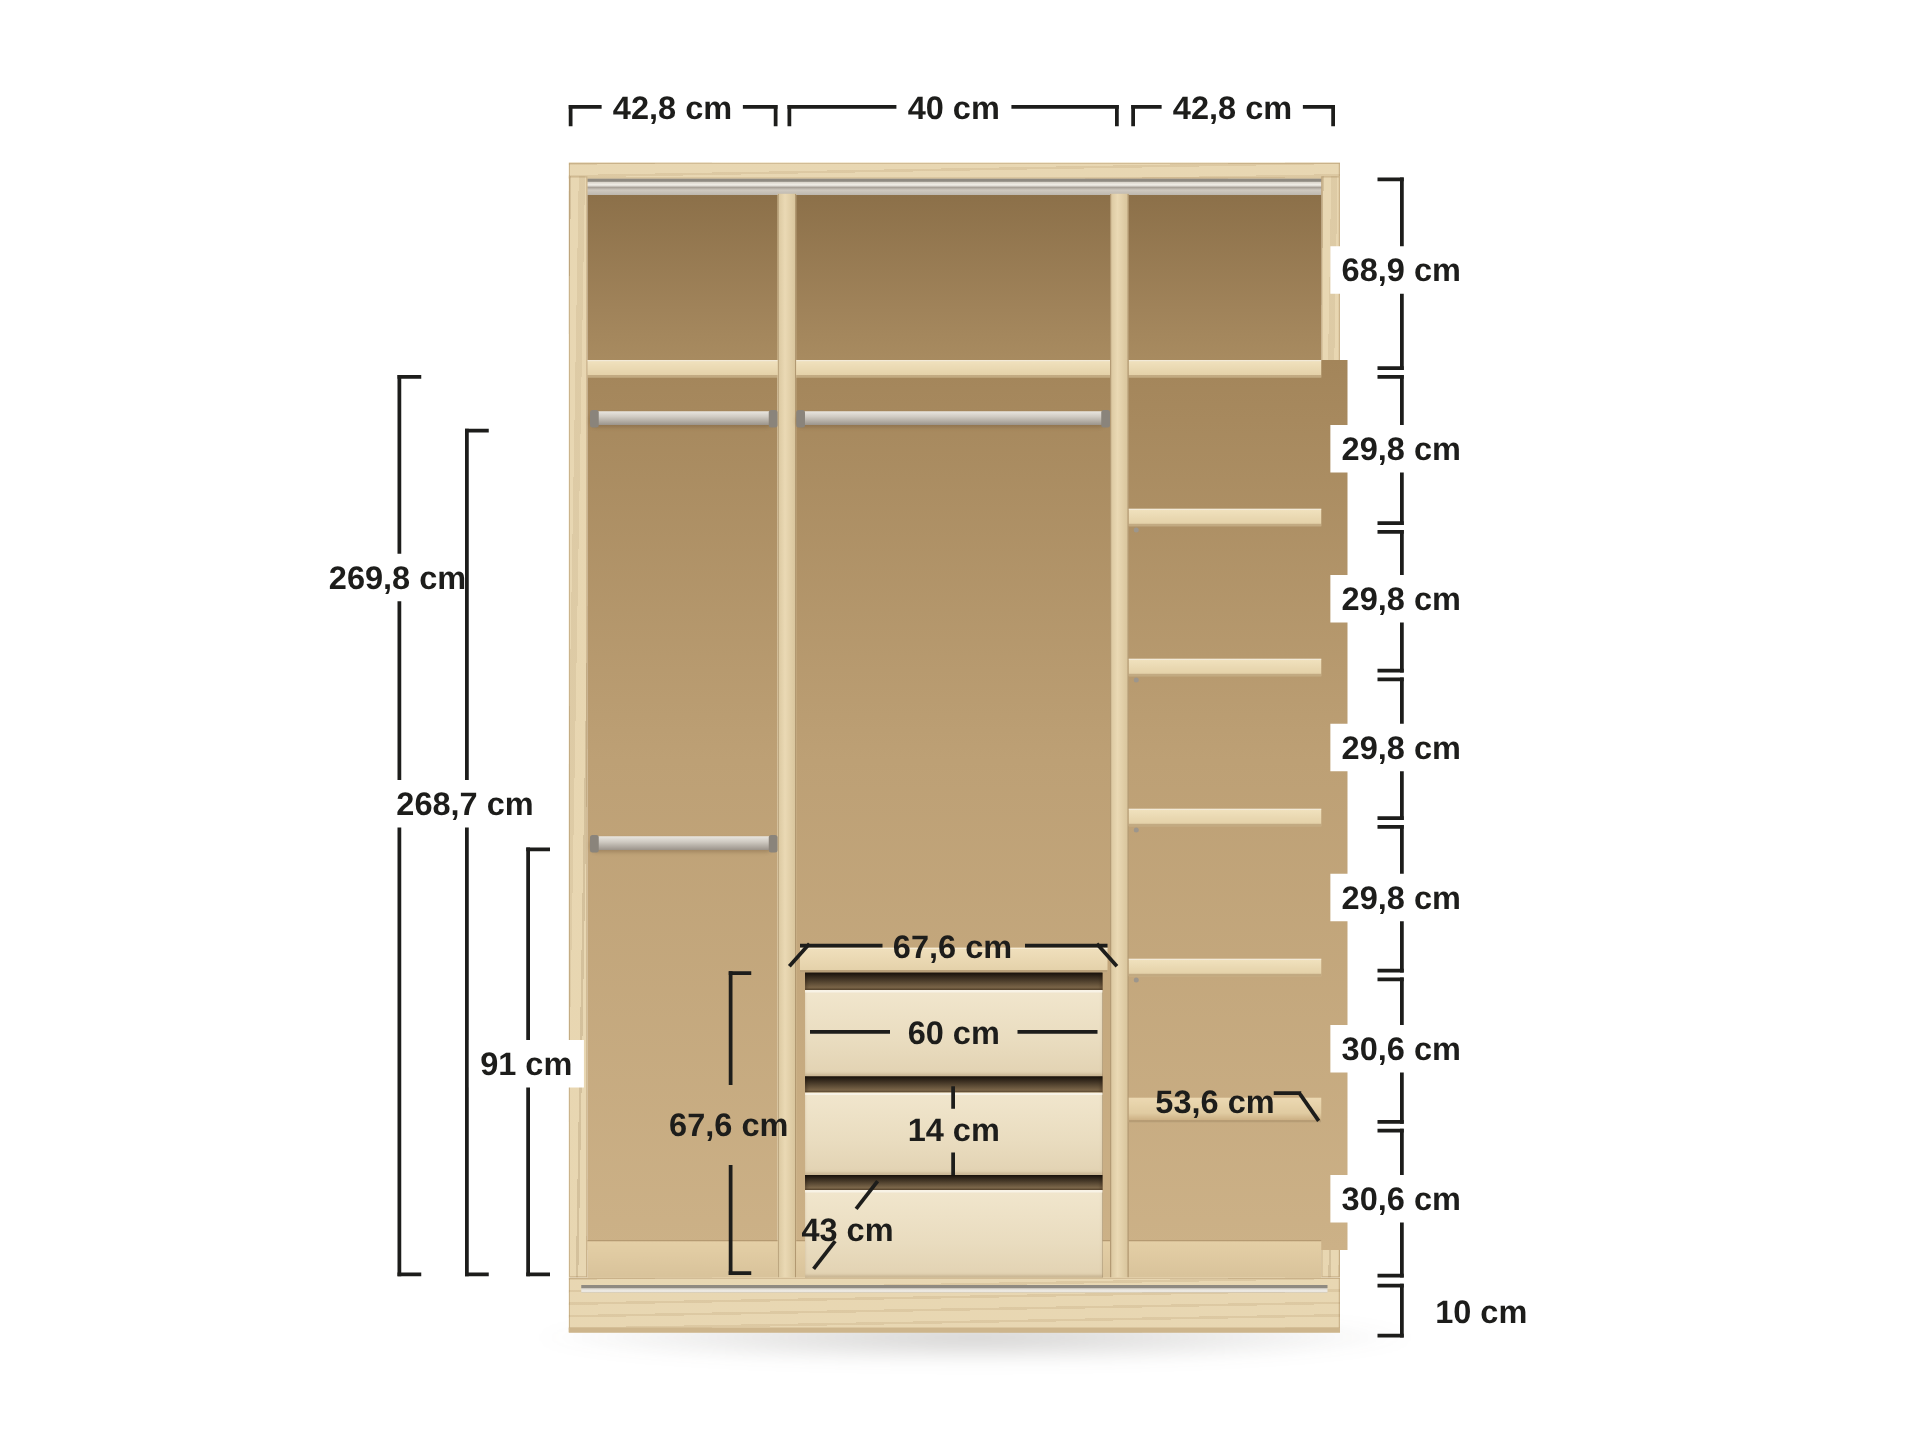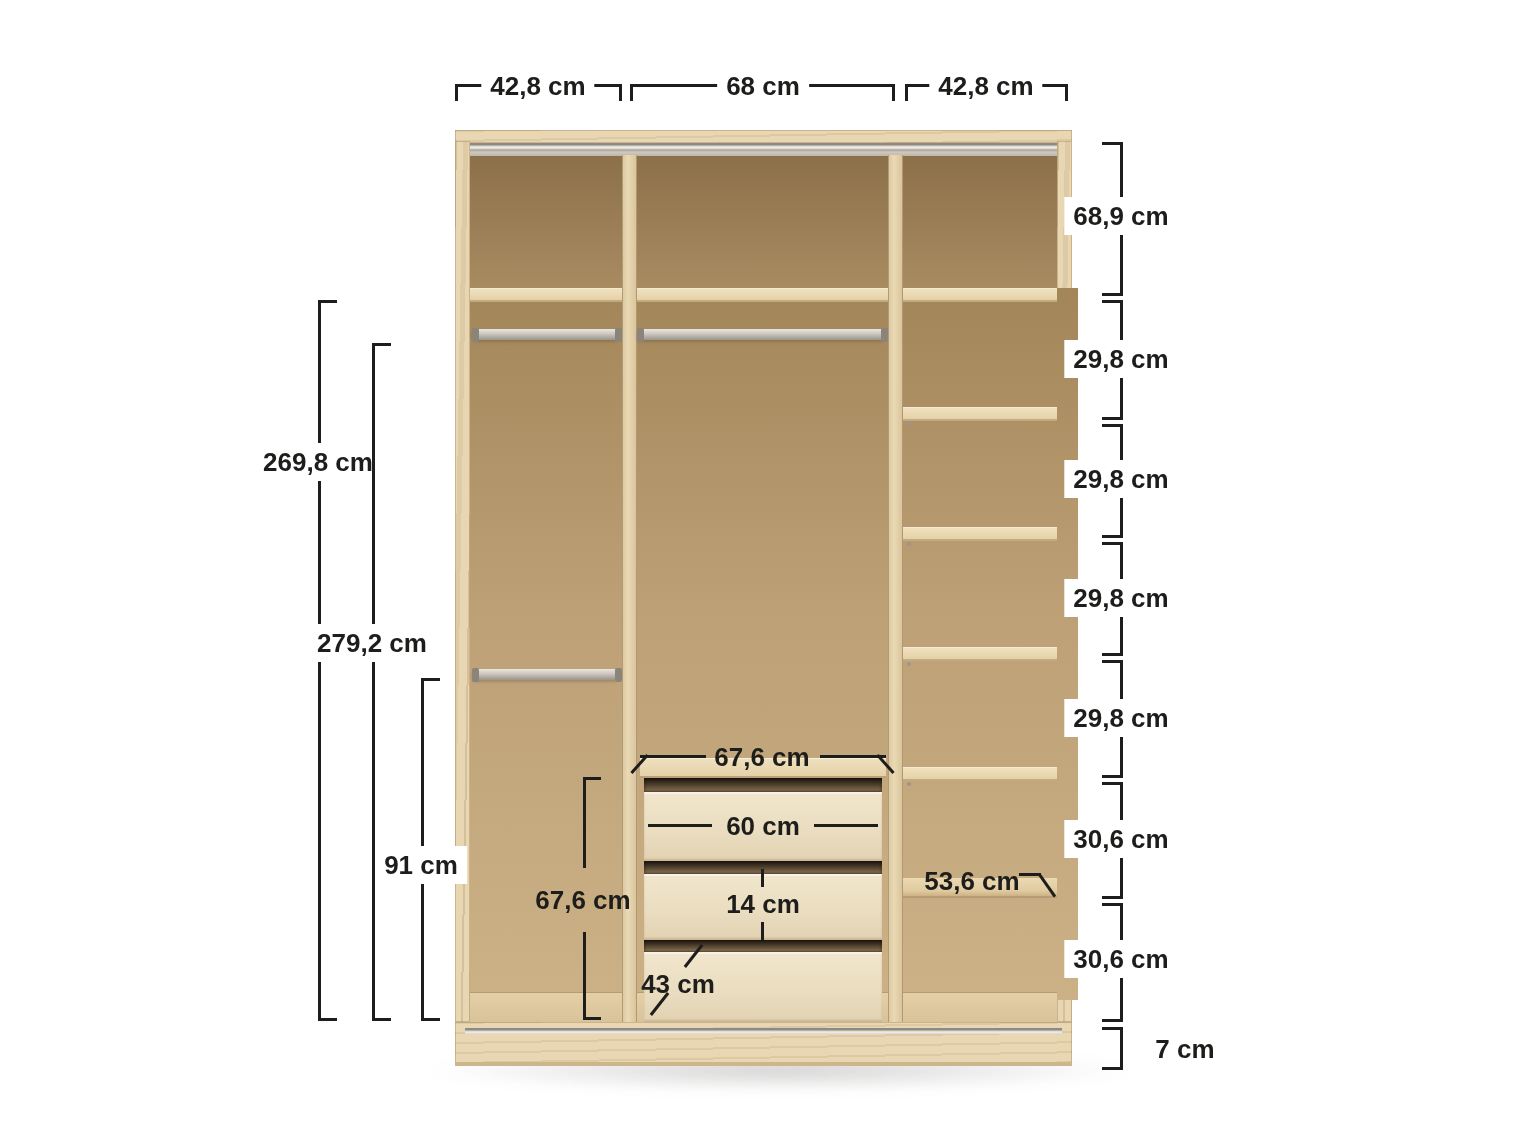--- a/index.html
+++ b/index.html
@@ -106,21 +106,21 @@
   </div>
 
   <div class="abs dl" style="left:455px;top:84px;width:3px;height:17px;"></div>
   <div class="abs dl" style="left:455px;top:84px;width:167px;height:3px;"></div>
   <div class="abs dl" style="left:619px;top:84px;width:3px;height:17px;"></div>
   <div class="dim-label bgw" style="left:538px;top:86px;">42,8 cm</div>
 
   <div class="abs dl" style="left:630px;top:84px;width:3px;height:17px;"></div>
   <div class="abs dl" style="left:630px;top:84px;width:265px;height:3px;"></div>
   <div class="abs dl" style="left:892px;top:84px;width:3px;height:17px;"></div>
-  <div class="dim-label bgw" style="left:763px;top:86px;">68 cm</div>
+  <div class="dim-label bgw" style="left:763px;top:86px;">40 cm</div>
 
   <div class="abs dl" style="left:905px;top:84px;width:3px;height:17px;"></div>
   <div class="abs dl" style="left:905px;top:84px;width:163px;height:3px;"></div>
   <div class="abs dl" style="left:1065px;top:84px;width:3px;height:17px;"></div>
   <div class="dim-label bgw" style="left:986px;top:86px;">42,8 cm</div>
 
   <div class="abs dl" style="left:1102px;top:142px;width:21px;height:3px;"></div>
   <div class="abs dl" style="left:1120px;top:142px;width:3px;height:154px;"></div>
   <div class="abs dl" style="left:1102px;top:293px;width:21px;height:3px;"></div>
   <div class="dim-label bgw" style="left:1121px;top:216px;">68,9 cm</div>
@@ -151,36 +151,36 @@
   <div class="dim-label bgw" style="left:1121px;top:839px;">30,6 cm</div>
 
   <div class="abs dl" style="left:1102px;top:903px;width:21px;height:3px;"></div>
   <div class="abs dl" style="left:1120px;top:903px;width:3px;height:119px;"></div>
   <div class="abs dl" style="left:1102px;top:1019px;width:21px;height:3px;"></div>
   <div class="dim-label bgw" style="left:1121px;top:959px;">30,6 cm</div>
 
   <div class="abs dl" style="left:1102px;top:1027px;width:21px;height:3px;"></div>
   <div class="abs dl" style="left:1120px;top:1027px;width:3px;height:43px;"></div>
   <div class="abs dl" style="left:1102px;top:1067px;width:21px;height:3px;"></div>
-  <div class="dim-label" style="left:1185px;top:1049px;">7 cm</div>
+  <div class="dim-label" style="left:1185px;top:1049px;">10 cm</div>
 
   <div class="abs dl" style="left:318px;top:300px;width:19px;height:3px;"></div>
   <div class="abs dl" style="left:318px;top:300px;width:3px;height:721px;"></div>
   <div class="abs dl" style="left:318px;top:1018px;width:19px;height:3px;"></div>
   <div class="dim-label bgw" style="left:318px;top:462px;">269,8 cm</div>
 
   <div class="abs dl" style="left:372px;top:343px;width:19px;height:3px;"></div>
   <div class="abs dl" style="left:372px;top:343px;width:3px;height:678px;"></div>
   <div class="abs dl" style="left:372px;top:1018px;width:19px;height:3px;"></div>
-  <div class="dim-label bgw" style="left:372px;top:643px;">279,2 cm</div>
+  <div class="dim-label bgw" style="left:372px;top:643px;">268,7 cm</div>
 
   <div class="abs dl" style="left:421px;top:678px;width:19px;height:3px;"></div>
   <div class="abs dl" style="left:421px;top:678px;width:3px;height:343px;"></div>
   <div class="abs dl" style="left:421px;top:1018px;width:19px;height:3px;"></div>
-  <div class="dim-label bgw" style="left:421px;top:851px;margin-top:14px;">91 cm</div>
+  <div class="dim-label bgw" style="left:421px;top:851px;">91 cm</div>
 
   <div class="abs dl" style="left:640px;top:755px;width:66px;height:3px;"></div>
   <div class="abs dl" style="left:820px;top:755px;width:66px;height:3px;"></div>
   <div class="slash" style="left:638px;top:752px;transform:rotate(42deg);"></div>
   <div class="slash" style="left:884px;top:752px;transform:rotate(-42deg);"></div>
   <div class="dim-label" style="left:762px;top:757px;">67,6 cm</div>
 
   <div class="abs dl" style="left:648px;top:824px;width:64px;height:3px;"></div>
   <div class="abs dl" style="left:814px;top:824px;width:64px;height:3px;"></div>
   <div class="dim-label" style="left:763px;top:826px;">60 cm</div>

